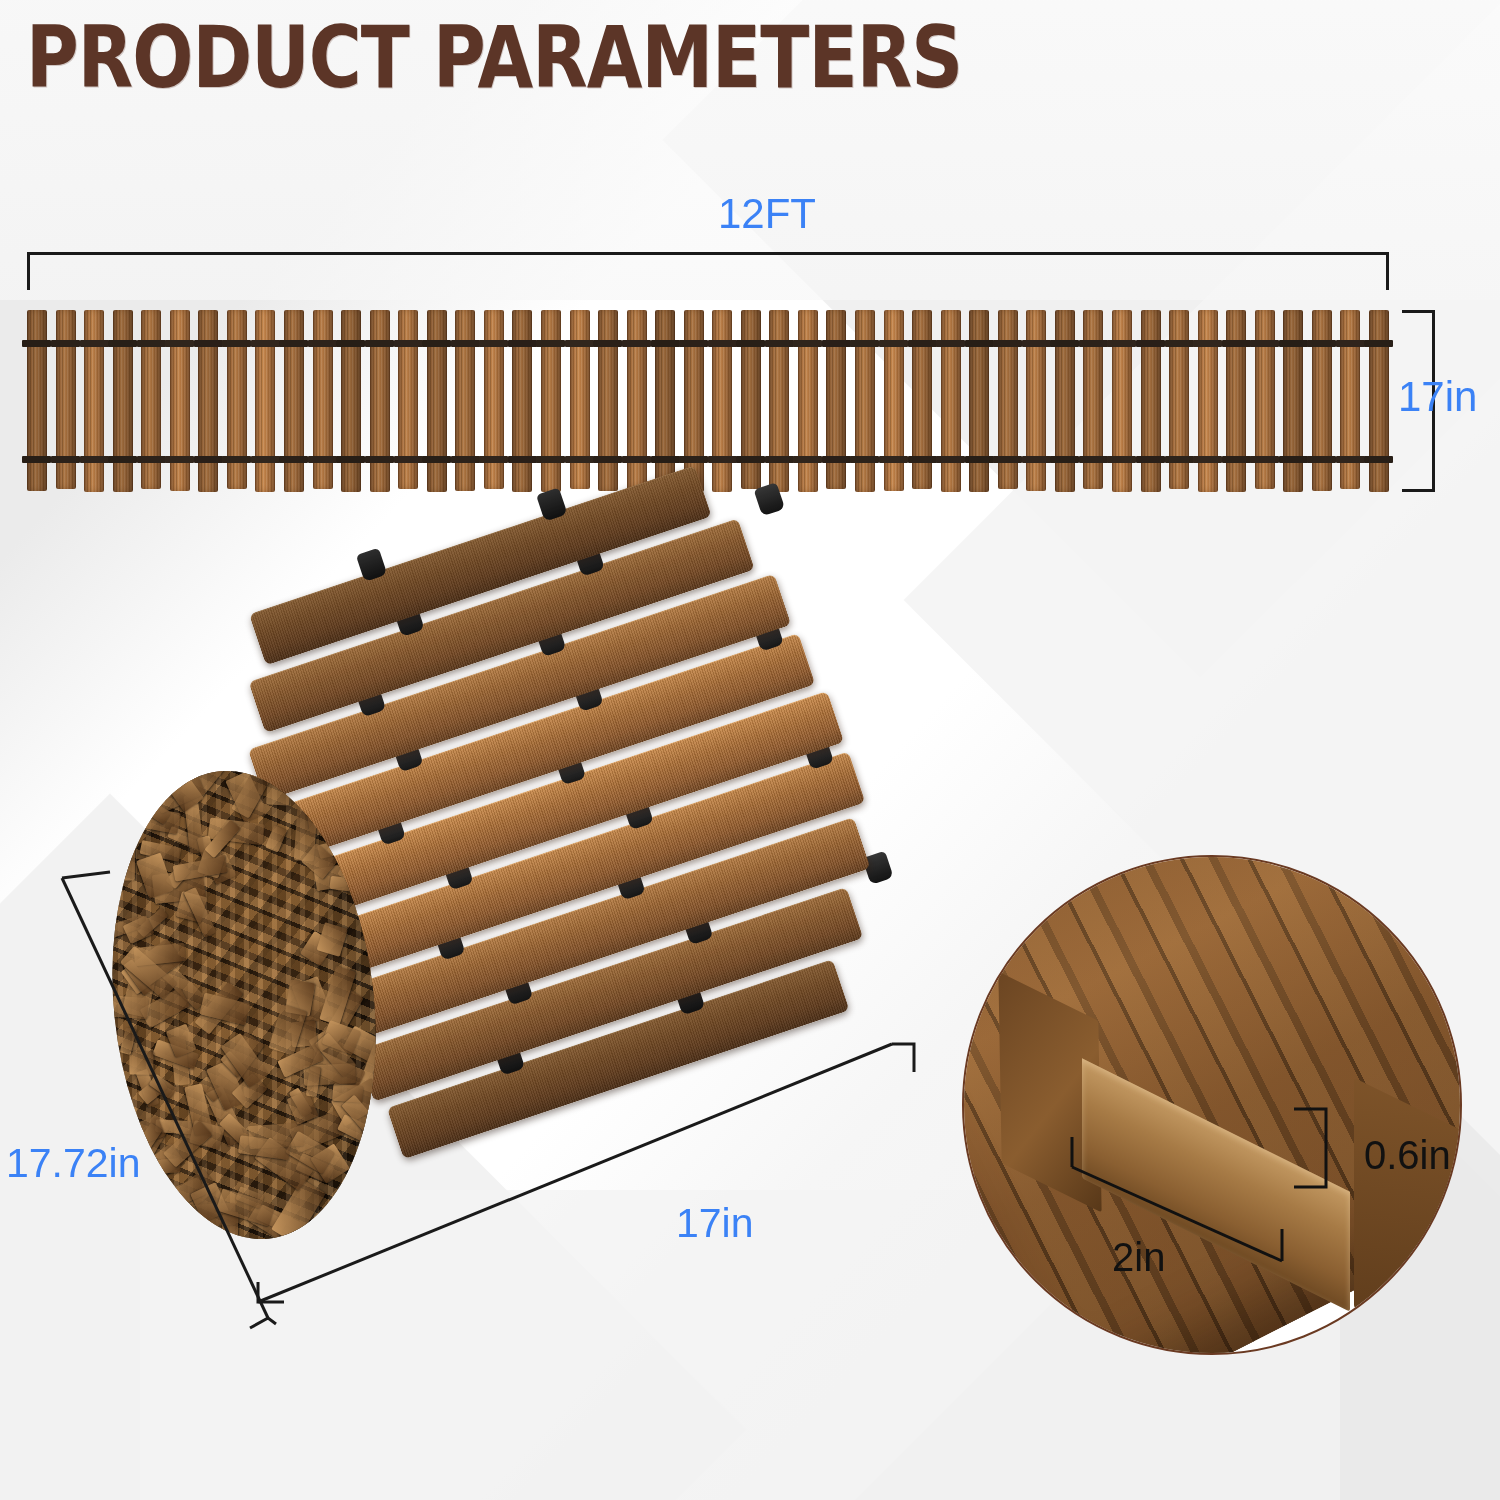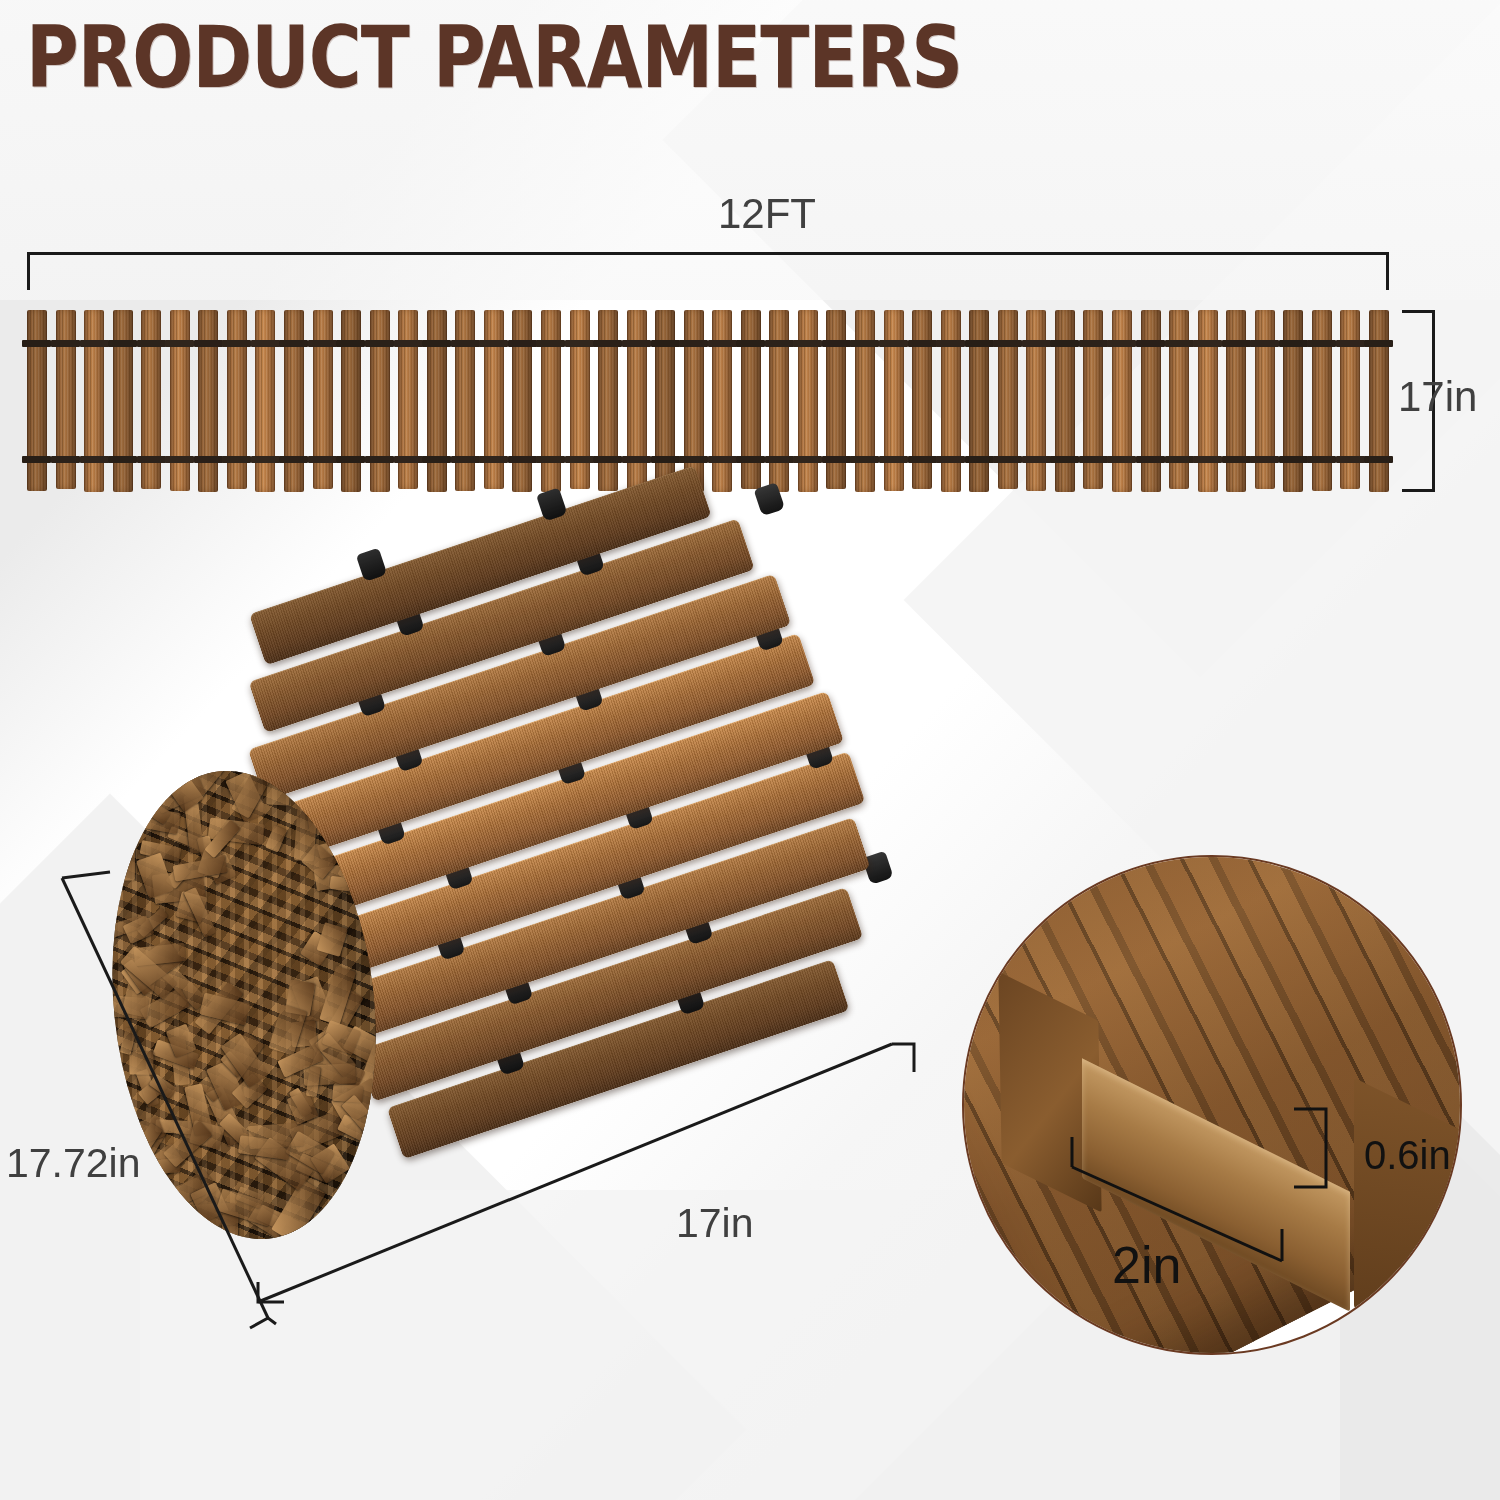--- a/index.html
+++ b/index.html
@@ -31,21 +31,21 @@
     color:#5c3527;
     font-family:"DejaVu Sans Condensed","Liberation Sans", sans-serif;
     transform:scaleX(0.93);
     transform-origin:left top;
     white-space:nowrap;
     text-shadow:1px 1px 0 rgba(92,53,39,.25);
   }
 
   
   .dimline { position:absolute; background:#1a1a1a; }
-  .dimtext { position:absolute; color:#404040; font-size:40px; white-space:nowrap;
+  .dimtext { position:absolute; color:#3b82f6; font-size:40px; white-space:nowrap;
              font-family:"Liberation Sans", sans-serif; }
 
   
   #brk12-h { left:27px; top:252px; width:1362px; height:3px; }
   #brk12-l { left:27px; top:252px; width:3px; height:38px; }
   #brk12-r { left:1386px; top:252px; width:3px; height:38px; }
   #lbl-12ft { left:718px; top:190px; font-size:42px; }
 
   
   #brk17-v { left:1432px; top:310px; width:3px; height:182px; }
@@ -148,21 +148,21 @@
     border-radius:3px;
   }
   #detail .slab-right {
     position:absolute; left:390px; top:250px; width:120px; height:230px;
     transform:skewY(26deg);
     background:linear-gradient(160deg,#7d5329,#5c3a1a);
     border-radius:3px;
   }
   #dim-06 { position:absolute; }
   #lbl-06in { position:absolute; left:400px; top:276px; font-size:40px; color:#111; }
-  #lbl-2in  { position:absolute; left:148px; top:378px; font-size:52px; color:#111; }
+  #lbl-2in  { position:absolute; left:148px; top:378px; font-size:40px; color:#111; }
 </style>
 </head>
 <body>
 
 <div id="bg">
   <div class="facet f1"></div>
   <div class="facet f2"></div>
   <div class="facet f3"></div>
   <div class="facet f4"></div>
   <div class="facet f5"></div>

